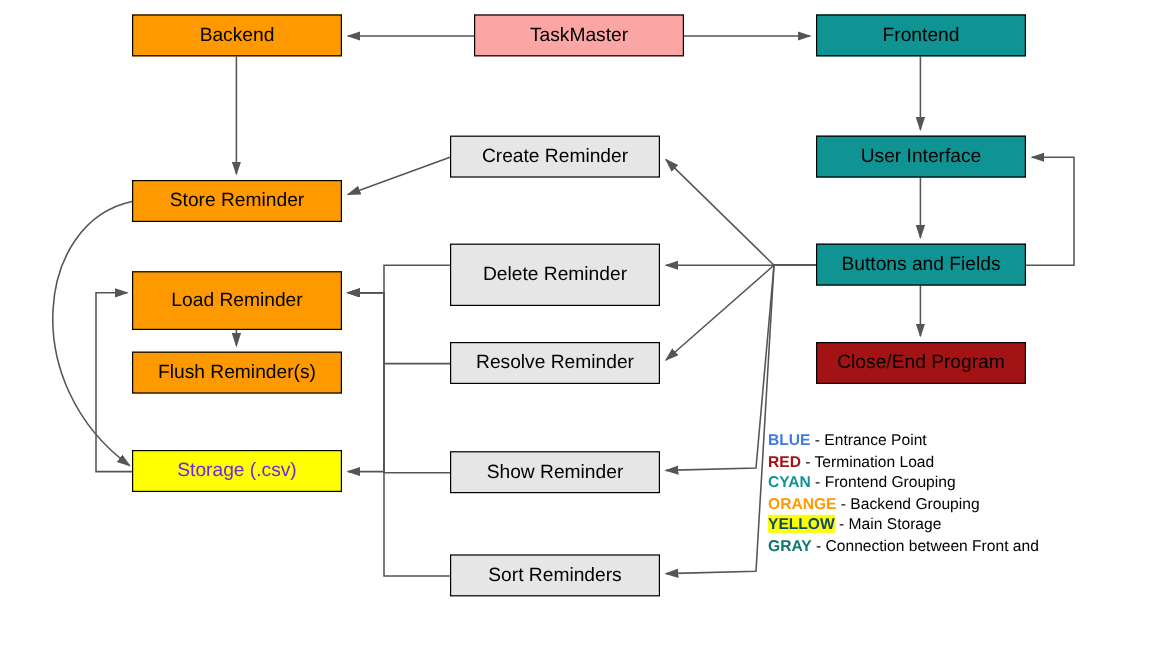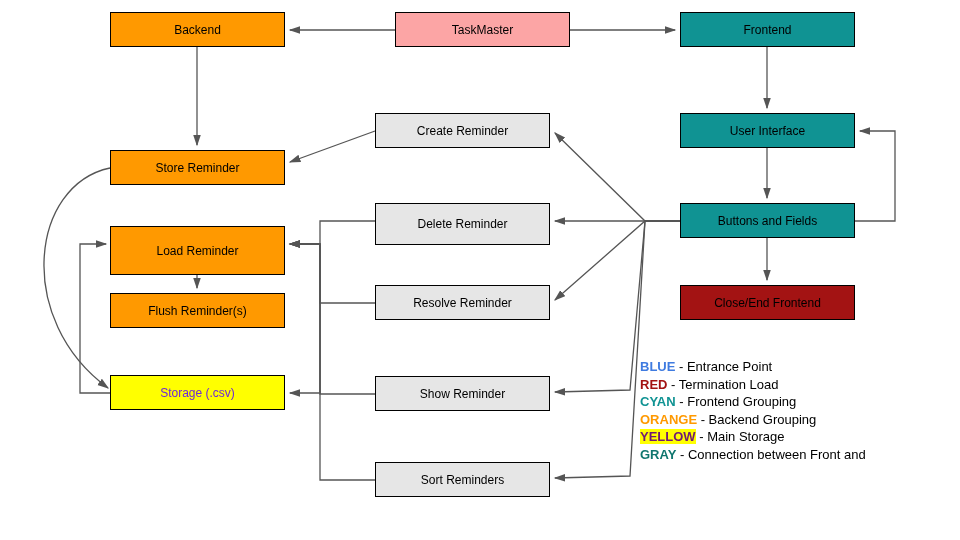--- a/index.html
+++ b/index.html
@@ -1,16 +1,16 @@
 <!DOCTYPE html>
 <html><head>
 <meta charset="utf-8">
 <style>
   html,body{margin:0;padding:0;width:960px;height:540px;background:#fff;font-family:Arial,Helvetica,sans-serif;overflow:hidden}
-  .node{position:absolute;border:1px solid #000;display:flex;align-items:center;justify-content:center;font-size:12px;box-sizing:border-box;}
+  .node{position:absolute;border:1px solid #000;display:flex;align-items:center;justify-content:center;font-size:16px;box-sizing:border-box;}
   .blue{background:#fca5a5;color:#000}
   .orange{background:#ff9900;color:#000}
   .cyan{background:#109393;color:#000}
   .red{background:#a31313;color:#000}
   .gray{background:#e6e6e6;color:#000}
   .yellow{background:#ffff00;color:#6d28d9}
   svg{position:absolute;left:0;top:0;width:960px;height:540px}
   .legend{position:absolute;font-size:13px;line-height:1.35;color:#000}
   .legend b{font-weight:700}
   .ylw{background:#ffff00}
@@ -69,50 +69,50 @@
 <div class="node cyan" style="left:680px;top:12px;width:175px;height:35px">
     <span>Frontend</span>
   </div>
 <div class="node cyan" style="left:680px;top:113px;width:175px;height:35px">
     <span>User Interface</span>
   </div>
 <div class="node cyan" style="left:680px;top:203px;width:175px;height:35px">
     <span>Buttons and Fields</span>
   </div>
 <div class="node red" style="left:680px;top:285px;width:175px;height:35px">
-    <span>Close/End Frontend</span>
+    <span>Close/End Program</span>
   </div>
 <div class="node orange" style="left:110px;top:150px;width:175px;height:35px">
     <span>Store Reminder</span>
   </div>
 <div class="node orange" style="left:110px;top:226px;width:175px;height:49px">
     <span>Load Reminder</span>
   </div>
 <div class="node orange" style="left:110px;top:293px;width:175px;height:35px">
     <span>Flush Reminder(s)</span>
   </div>
 <div class="node yellow" style="left:110px;top:375px;width:175px;height:35px">
     <span>Storage (.csv)</span>
   </div>
 <div class="node gray" style="left:375px;top:113px;width:175px;height:35px">
     <span>Create Reminder</span>
   </div>
-<div class="node gray" style="left:375px;top:203px;width:175px;height:42px">
+<div class="node gray" style="left:375px;top:203px;width:175px;height:52px">
     <span>Delete Reminder</span>
   </div>
 <div class="node gray" style="left:375px;top:285px;width:175px;height:35px">
     <span>Resolve Reminder</span>
   </div>
 <div class="node gray" style="left:375px;top:376px;width:175px;height:35px">
     <span>Show Reminder</span>
   </div>
 <div class="node gray" style="left:375px;top:462px;width:175px;height:35px">
     <span>Sort Reminders</span>
   </div>
 
 <div class="legend" style="left:640px;top:358px;width:300px">
   <div><b style="color:#3f7be0">BLUE</b><span> - Entrance Point</span></div>
   <div><b style="color:#a31313">RED</b><span> - Termination Load</span></div>
   <div><b style="color:#109393">CYAN</b><span> - Frontend Grouping</span></div>
   <div><b style="color:#ff9900">ORANGE</b><span> - Backend Grouping</span></div>
-  <div><b class="ylw" style="color:#701a75">YELLOW</b><span> - Main Storage</span></div>
+  <div><b class="ylw" style="color:#0c4a6e">YELLOW</b><span> - Main Storage</span></div>
   <div><b style="color:#0f766e">GRAY</b><span> - Connection between Front and</span></div>
 </div>
 
 </body></html>

